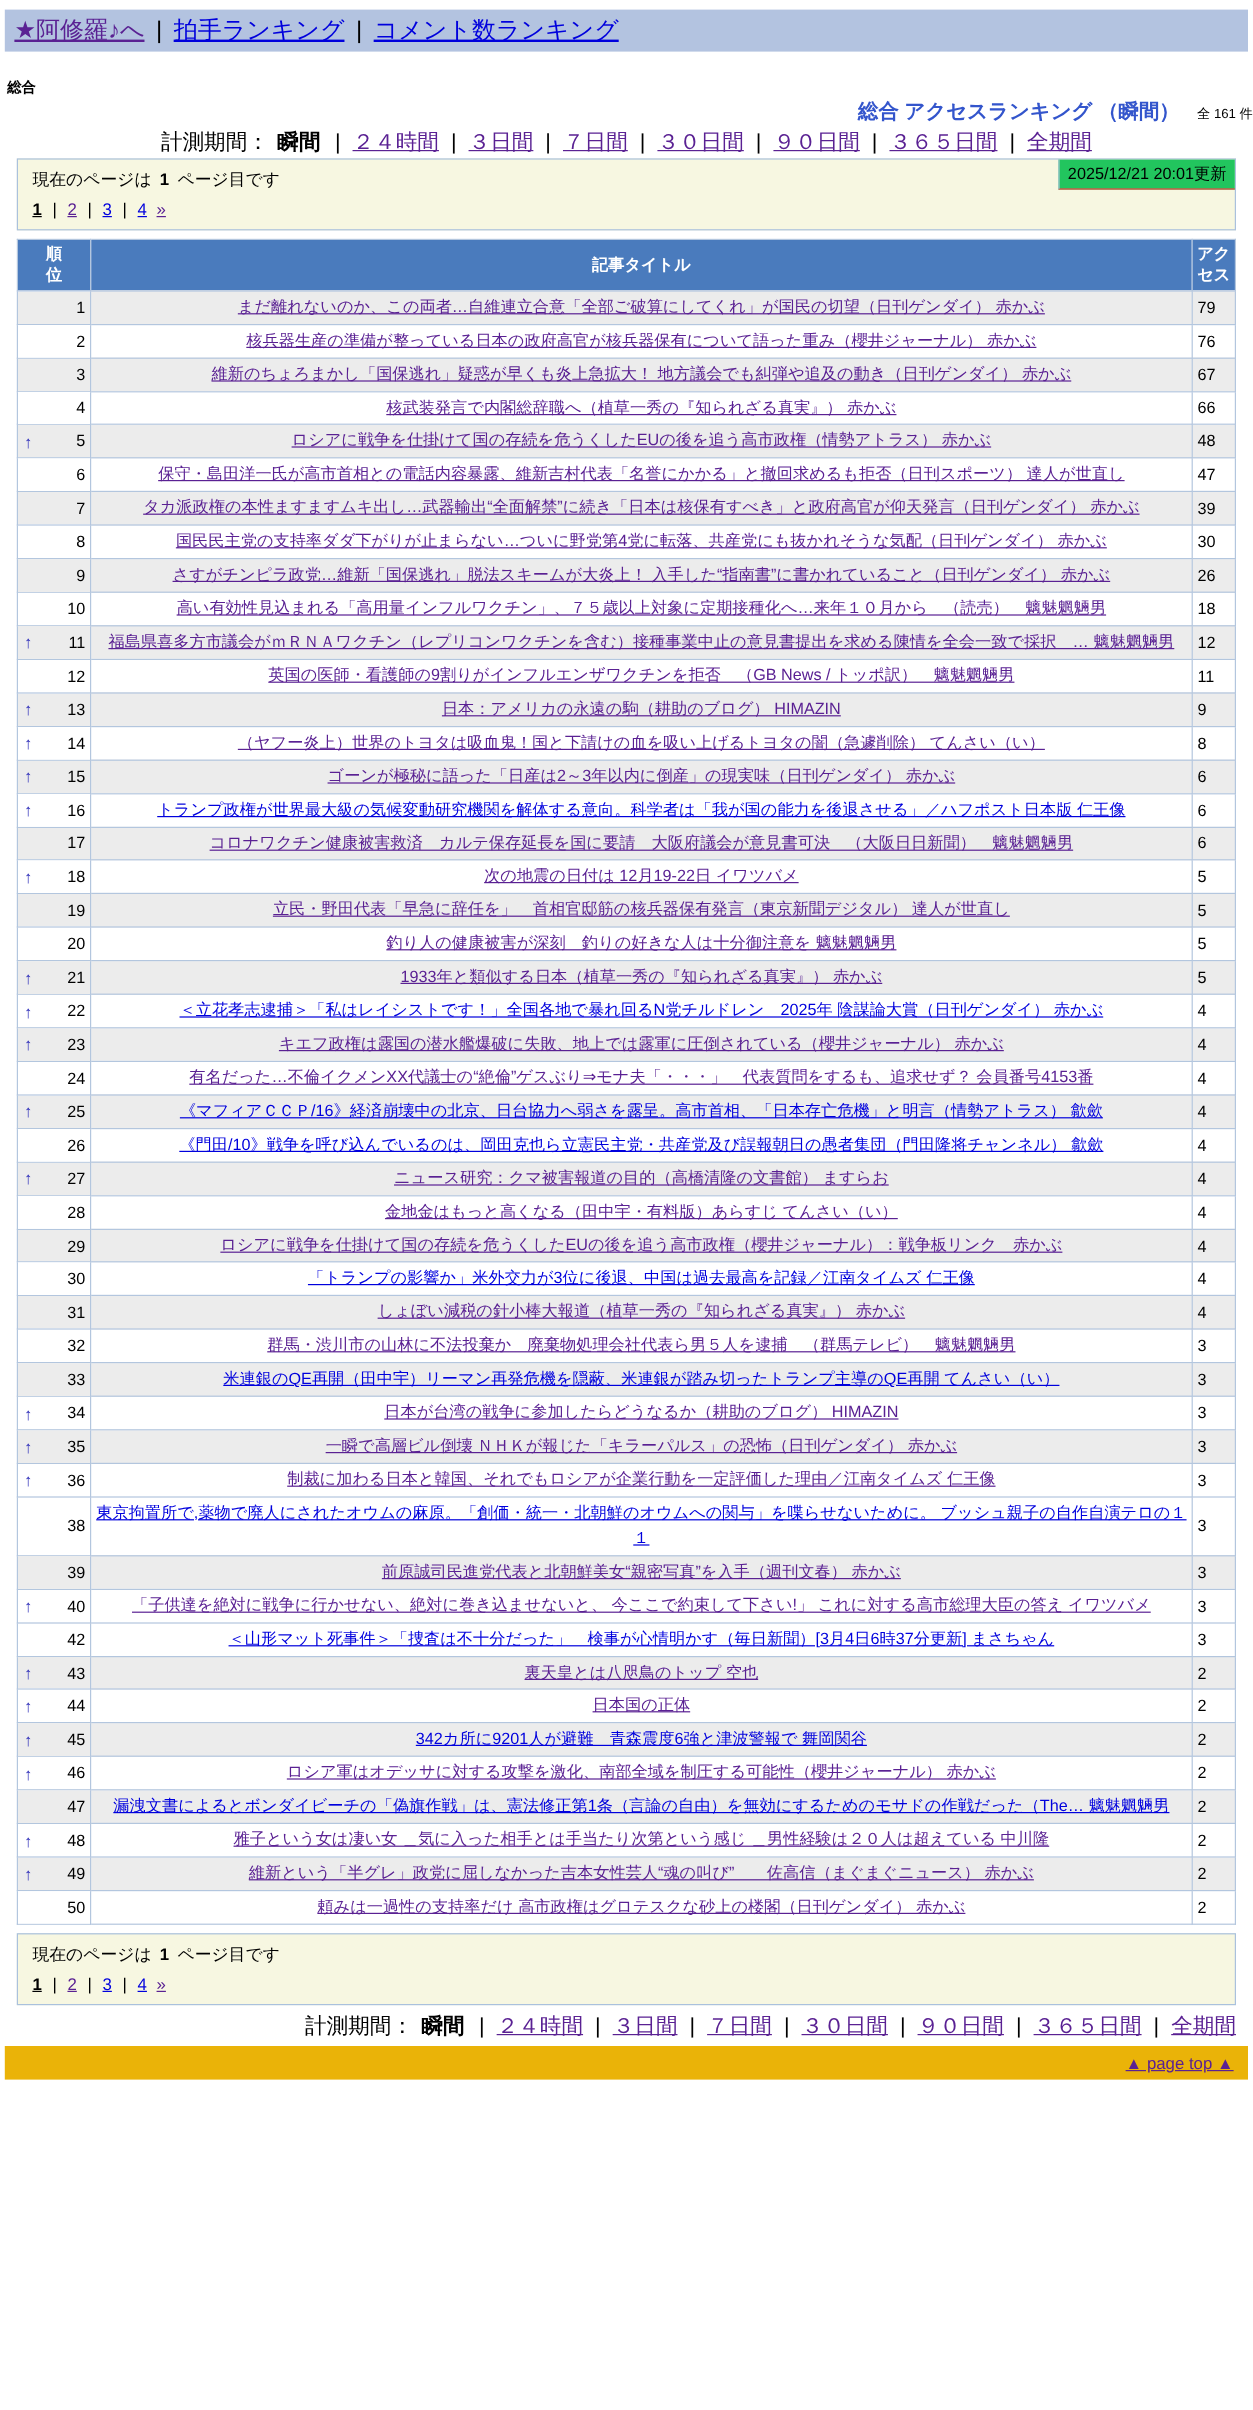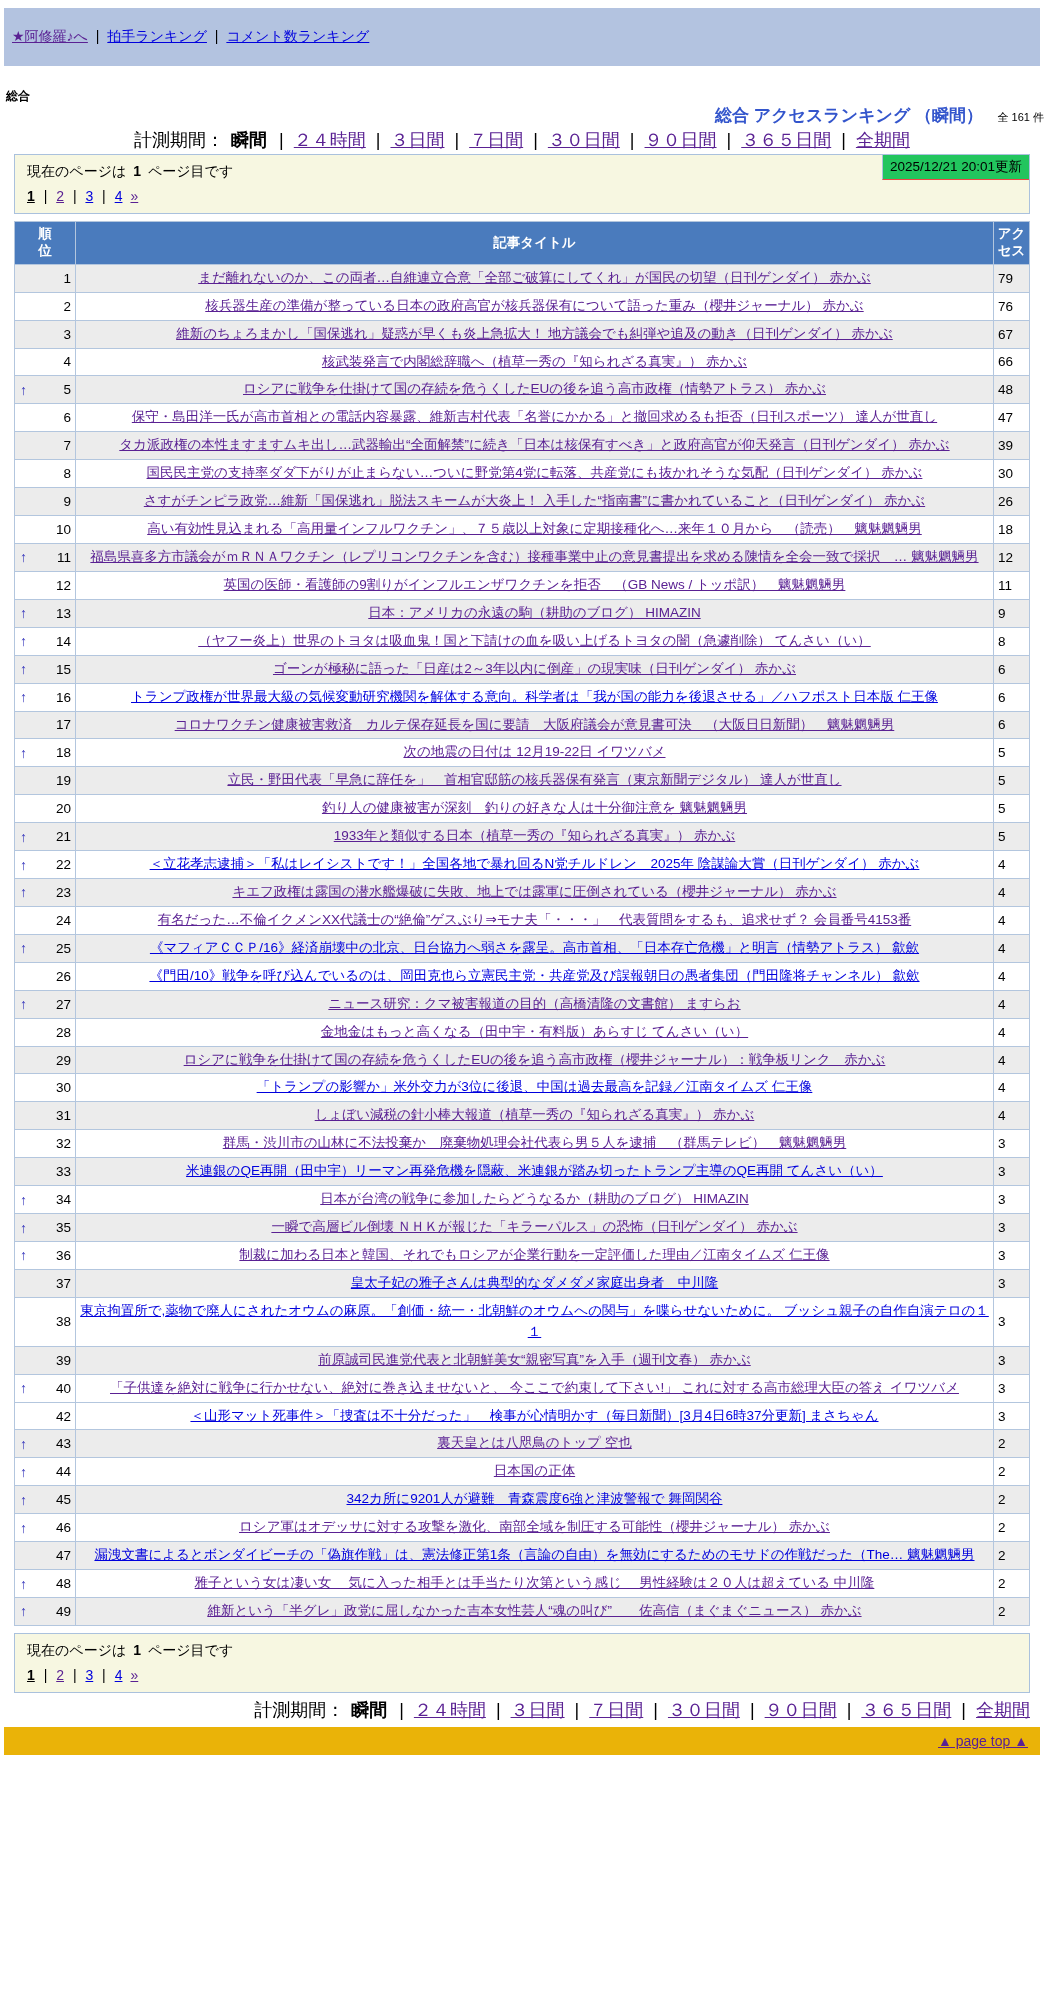--- a/index.html
+++ b/index.html
@@ -1,21 +1,21 @@
 <!DOCTYPE html>
 <html><head>
 <meta charset="utf-8">
 <style>
   html,body{margin:0;padding:0;background:#fff;color:#000;}
   body{width:1044px;min-height:2008px;font-family:"Liberation Sans","DejaVu Sans",sans-serif;}
   a{text-decoration:underline;cursor:pointer;}
   .lnk-visited{color:#5a2193;}
   .lnk-new{color:#0000dd;}
 
-  .topbar{background:#b3c3e0;margin:8px 4px 0 4px;padding:20px 8px;font-size:14px;}
+  .topbar{background:#b3c3e0;margin:8px 4px 0 4px;padding:4px 8px;font-size:20px;}
   .topbar .sep{color:#000;margin:0 4px;}
 
   .category{font-size:12px;font-weight:bold;padding:22px 6px 0 6px;font-family:Liberation Mono, monospace;}
 
   .title-line{text-align:right;margin-top:0px;line-height:22px;}
   .page-title{color:#3355cc;font-weight:bold;font-size:17px;}
   .total-count{font-size:11px;margin-left:10px;color:#000;}
 
   .period-line{text-align:center;font-size:18px;margin:3px 14px 4px 14px;line-height:19px;}
   .period-line.bottom{text-align:right;margin-top:8px;}
@@ -259,25 +259,20 @@
         <tr class="row-odd">
           <td class="rank-cell"><span class="up-arrow">↑</span><span class="rank-num">35</span></td>
           <td class="title-cell"><a class="lnk-visited">一瞬で高層ビル倒壊 ＮＨＫが報じた「キラーパルス」の恐怖（日刊ゲンダイ） 赤かぶ</a></td>
           <td class="access-cell">3</td>
         </tr>
         <tr class="row-even">
           <td class="rank-cell"><span class="up-arrow">↑</span><span class="rank-num">36</span></td>
           <td class="title-cell"><a class="lnk-visited">制裁に加わる日本と韓国、それでもロシアが企業行動を一定評価した理由／江南タイムズ 仁王像</a></td>
           <td class="access-cell">3</td>
         </tr>
-        <tr class="row-odd">
-          <td class="rank-cell"><span class="rank-num">37</span></td>
-          <td class="title-cell"><a class="lnk-new">皇太子妃の雅子さんは典型的なダメダメ家庭出身者　中川隆</a></td>
-          <td class="access-cell">3</td>
-        </tr>
         <tr class="row-even">
           <td class="rank-cell"><span class="rank-num">38</span></td>
           <td class="title-cell"><a class="lnk-new">東京拘置所で,薬物で廃人にされたオウムの麻原。「創価・統一・北朝鮮のオウムへの関与」を喋らせないために。 ブッシュ親子の自作自演テロの１１</a></td>
           <td class="access-cell">3</td>
         </tr>
         <tr class="row-odd">
           <td class="rank-cell"><span class="rank-num">39</span></td>
           <td class="title-cell"><a class="lnk-visited">前原誠司民進党代表と北朝鮮美女“親密写真”を入手（週刊文春） 赤かぶ</a></td>
           <td class="access-cell">3</td>
         </tr>
@@ -317,20 +312,25 @@
           <td class="access-cell">2</td>
         </tr>
         <tr class="row-even">
           <td class="rank-cell"><span class="up-arrow">↑</span><span class="rank-num">48</span></td>
           <td class="title-cell"><a class="lnk-visited">雅子という女は凄い女 ＿気に入った相手とは手当たり次第という感じ ＿男性経験は２０人は超えている 中川隆</a></td>
           <td class="access-cell">2</td>
         </tr>
         <tr class="row-odd">
           <td class="rank-cell"><span class="up-arrow">↑</span><span class="rank-num">49</span></td>
           <td class="title-cell"><a class="lnk-visited">維新という「半グレ」政党に屈しなかった吉本女性芸人“魂の叫び”　　佐高信（まぐまぐニュース） 赤かぶ</a></td>
+          <td class="access-cell">2</td>
+        </tr>
+        <tr class="row-even">
+          <td class="rank-cell"><span class="rank-num">50</span></td>
+          <td class="title-cell"><a class="lnk-visited">頼みは一過性の支持率だけ 高市政権はグロテスクな砂上の楼閣（日刊ゲンダイ） 赤かぶ</a></td>
           <td class="access-cell">2</td>
         </tr>
       </tbody>
   </table>
 
   <div class="page-info-box" style="margin-top:7px;">
     <div class="page-info-text">
       <span>現在のページは</span>
       <b>1</b>
       <span>ページ目です</span>

